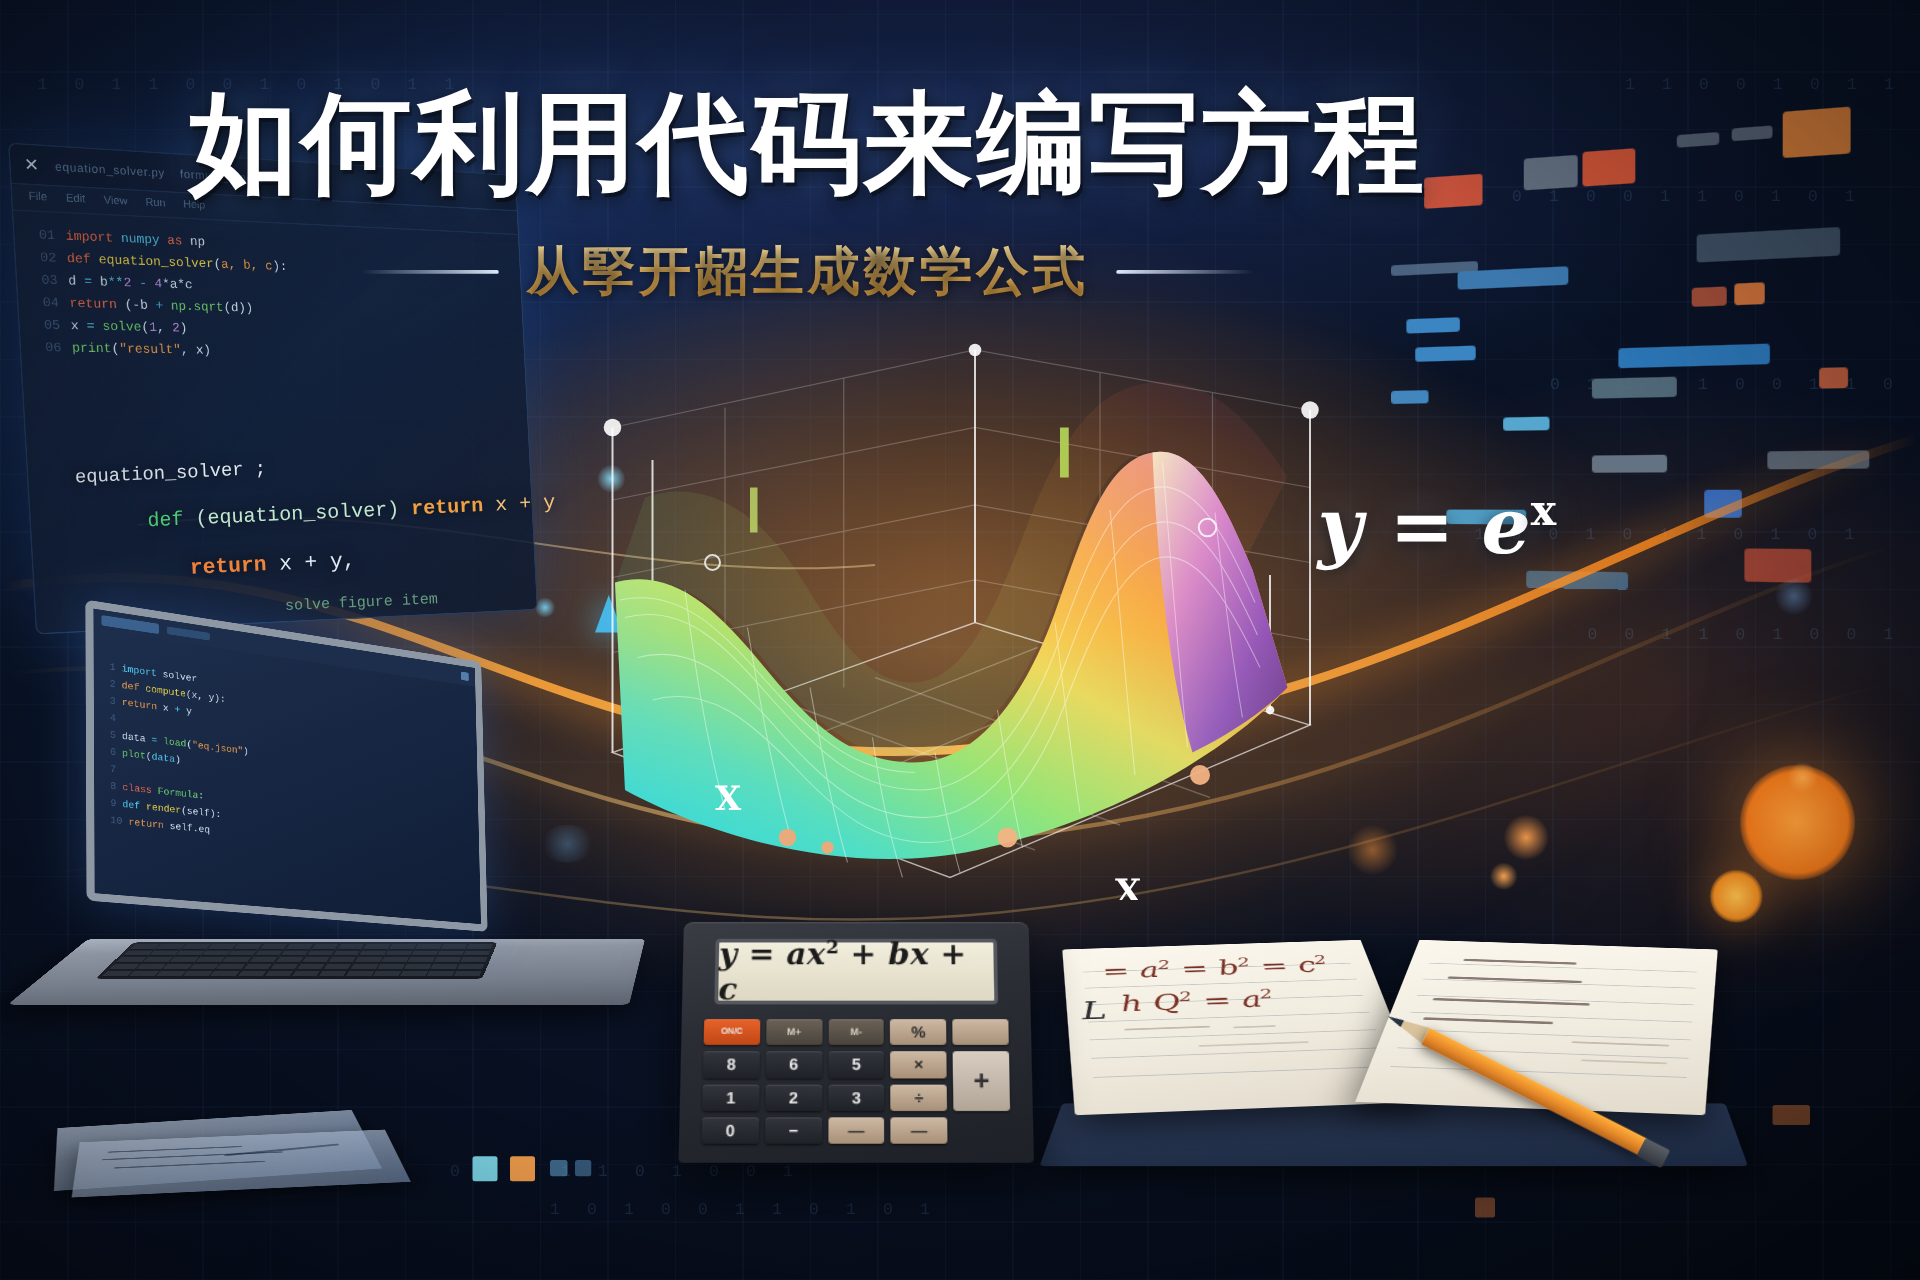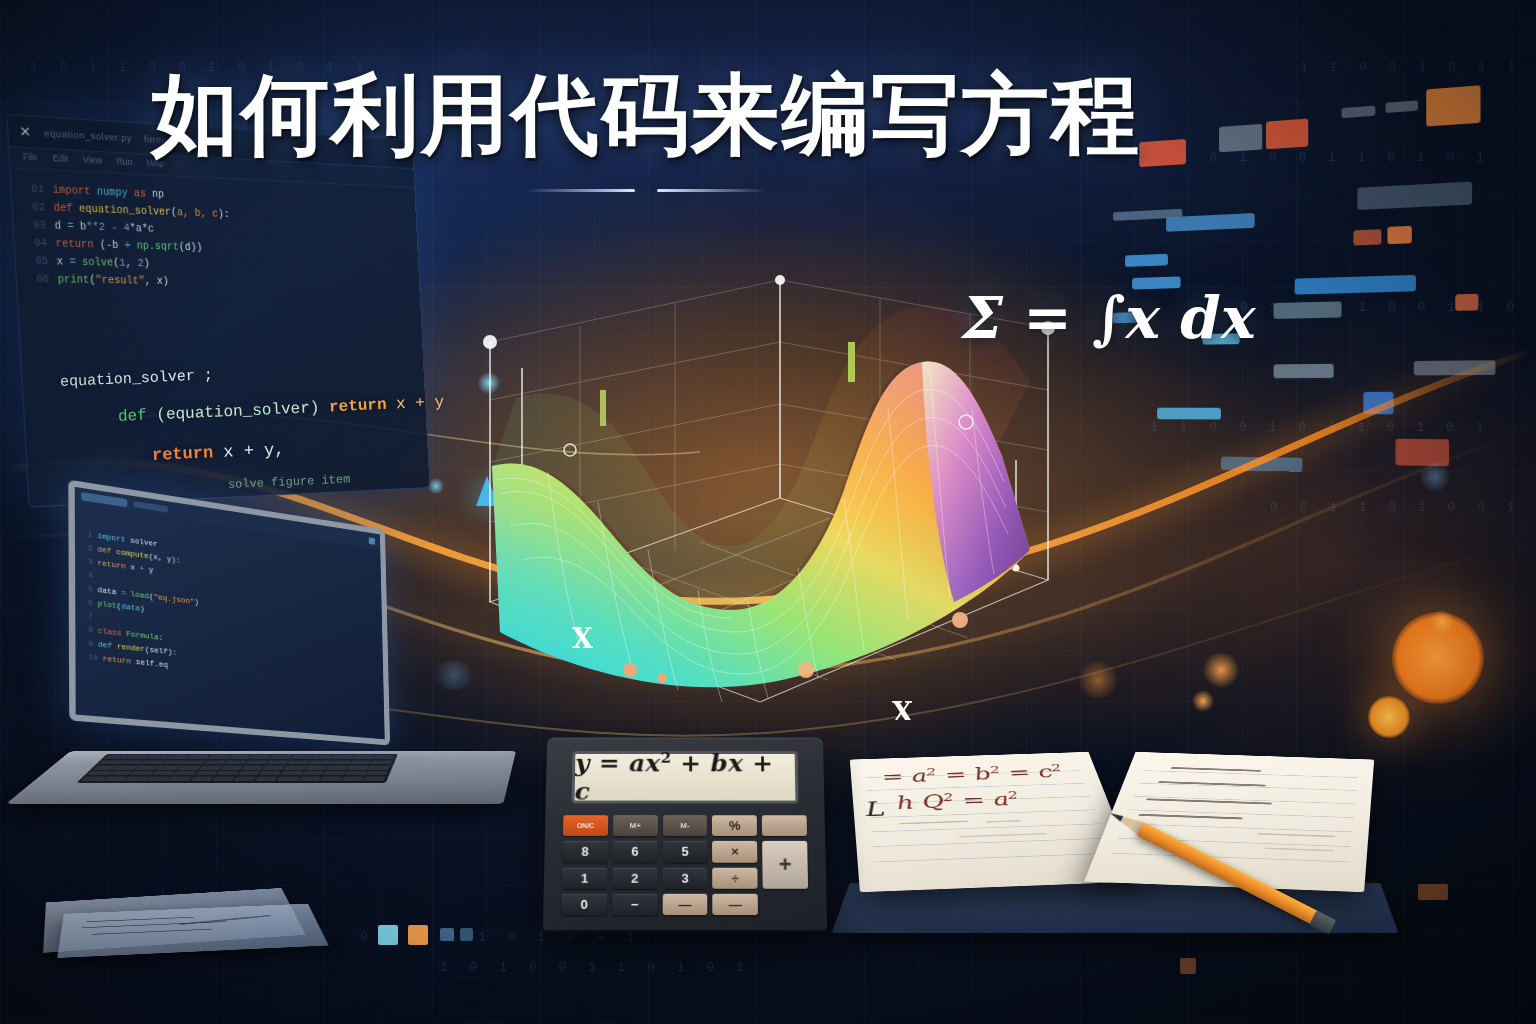--- a/index.html
+++ b/index.html
@@ -426,30 +426,31 @@
     <g fill="none" stroke="#ffffff" opacity=".8" stroke-width="1.6">
       <circle cx="140" cy="200" r="6"></circle>
       <circle cx="536" cy="172" r="7"></circle>
     </g>
   </svg>
 
   <span class="srOnly">X</span>
   <span class="srOnly">X</span>
 
 
-  <div class="formula" style="left:962px;top:284px;font-size:58px;">
-    <span>Σ = ∫x dx</span>
-  </div>
-
+
+  <div class="formula" style="left:1054px;top:384px;font-size:62px;">
+    <span>y = e</span><sup style="font-style:normal;">x</sup>
+  </div>
 
 
   <div class="titleWrap">
     <div class="mainTitle">如何利用代码来编写方程</div>
     <div class="subWrap">
       <span class="subLine l"></span>
+      <span class="subTitle">从孯开龆生成数学公式</span>
       <span class="subLine r"></span>
     </div>
   </div>
 
   <div class="laptop">
     <div class="lapBase"></div>
     <div class="lapKeys" id="lapKeys">
         <div class="key"></div>
         <div class="key"></div>
         <div class="key"></div>

